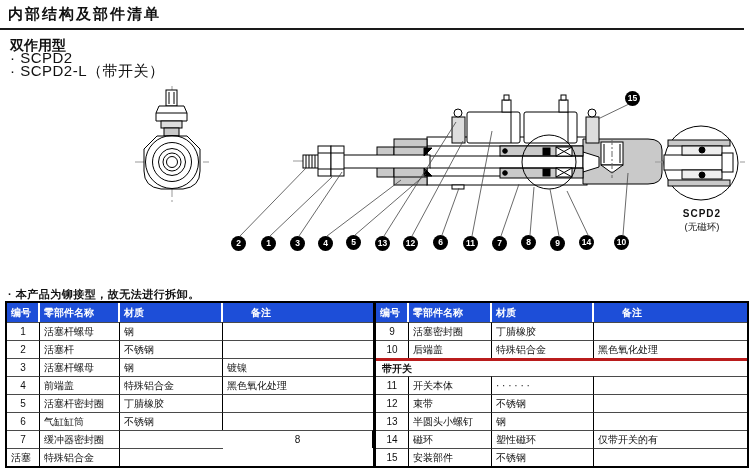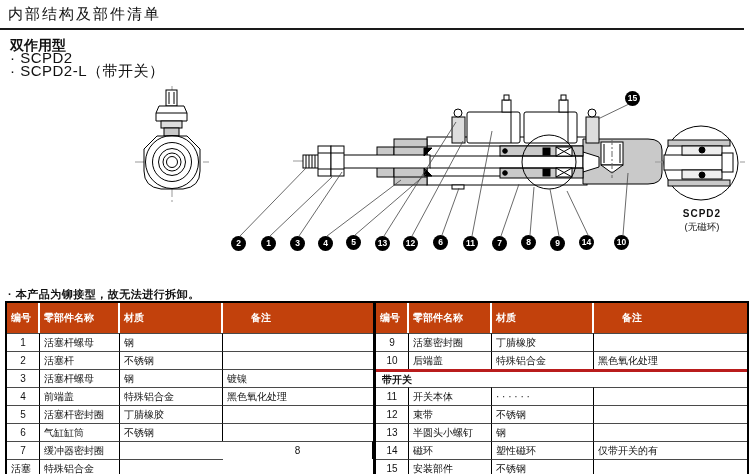--- a/index.html
+++ b/index.html
@@ -3,21 +3,21 @@
 <meta charset="utf-8">
 <style>
   * { margin:0; padding:0; box-sizing:border-box; }
   html,body { width:750px; height:474px; background:#fff; }
   body { font-family:"Liberation Sans","DejaVu Sans",sans-serif; color:#111; position:relative; }
   #page { position:absolute; inset:0; width:750px; height:474px; background:#fff; overflow:hidden; }
 
   .abs { position:absolute; }
 
   
-  #title { left:8px; top:5px; font-size:15px; font-weight:normal; letter-spacing:2px; }
+  #title { left:8px; top:5px; font-size:15px; font-weight:bold; letter-spacing:2px; }
   #title-rule { left:0; top:28px; width:744px; height:2px; background:#1a1a1a; }
   #subtitle { left:10px; top:37px; font-size:14px; font-weight:bold; }
   .model-line { left:10px; font-size:15px; letter-spacing:0.5px; }
 
   
   #drawing-svg { left:0; top:0; width:750px; height:474px; }
 
   .callout { position:absolute; width:15px; height:15px; border-radius:50%; background:#000;
              color:#fff; font-size:8.5px; font-weight:bold; display:flex; align-items:center;
              justify-content:center; line-height:1; }
@@ -26,21 +26,21 @@
   #detail-sublabel{ left:662px; top:221px; width:80px; text-align:center; font-size:9.5px; }
 
   
   #note { left:8px; top:287px; font-size:11px; font-weight:bold; letter-spacing:0.5px; }
 
   
   #tables { left:5px; top:301px; width:743px; display:flex; }
   .ptable { display:grid; border:2px solid #000; border-left-width:2px; background:#fff; }
   #table-left  { grid-template-columns:33px 80px 103px 150px; border-right-width:1px; }
   #table-right { grid-template-columns:33px 83px 102px 153px; border-left-width:2px; }
-  .th { background:#c2410c; color:#fff; font-size:10px; font-weight:bold; height:30px;
+  .th { background:#1d4ed8; color:#fff; font-size:10px; font-weight:bold; height:19px;
         display:flex; align-items:center; padding:0 4px; border-right:2px solid #fff; }
   .th:nth-child(4) { border-right:none;padding-left:28px; }
   .td { font-size:10px; height:18px; display:flex; align-items:center; padding:0 4px;
         border-right:1px solid #000; border-top:1px solid #4a4a4a; overflow:hidden; white-space:nowrap; }
   .td.num { justify-content:center; padding:0; }
   .td.last { border-right:none; }
   .band { grid-column:1 / -1; font-size:10px; font-weight:bold; height:18px; display:flex;
           align-items:center; padding:0 6px; border-top:3px solid #b91c1c; }
 </style>
 </head>

